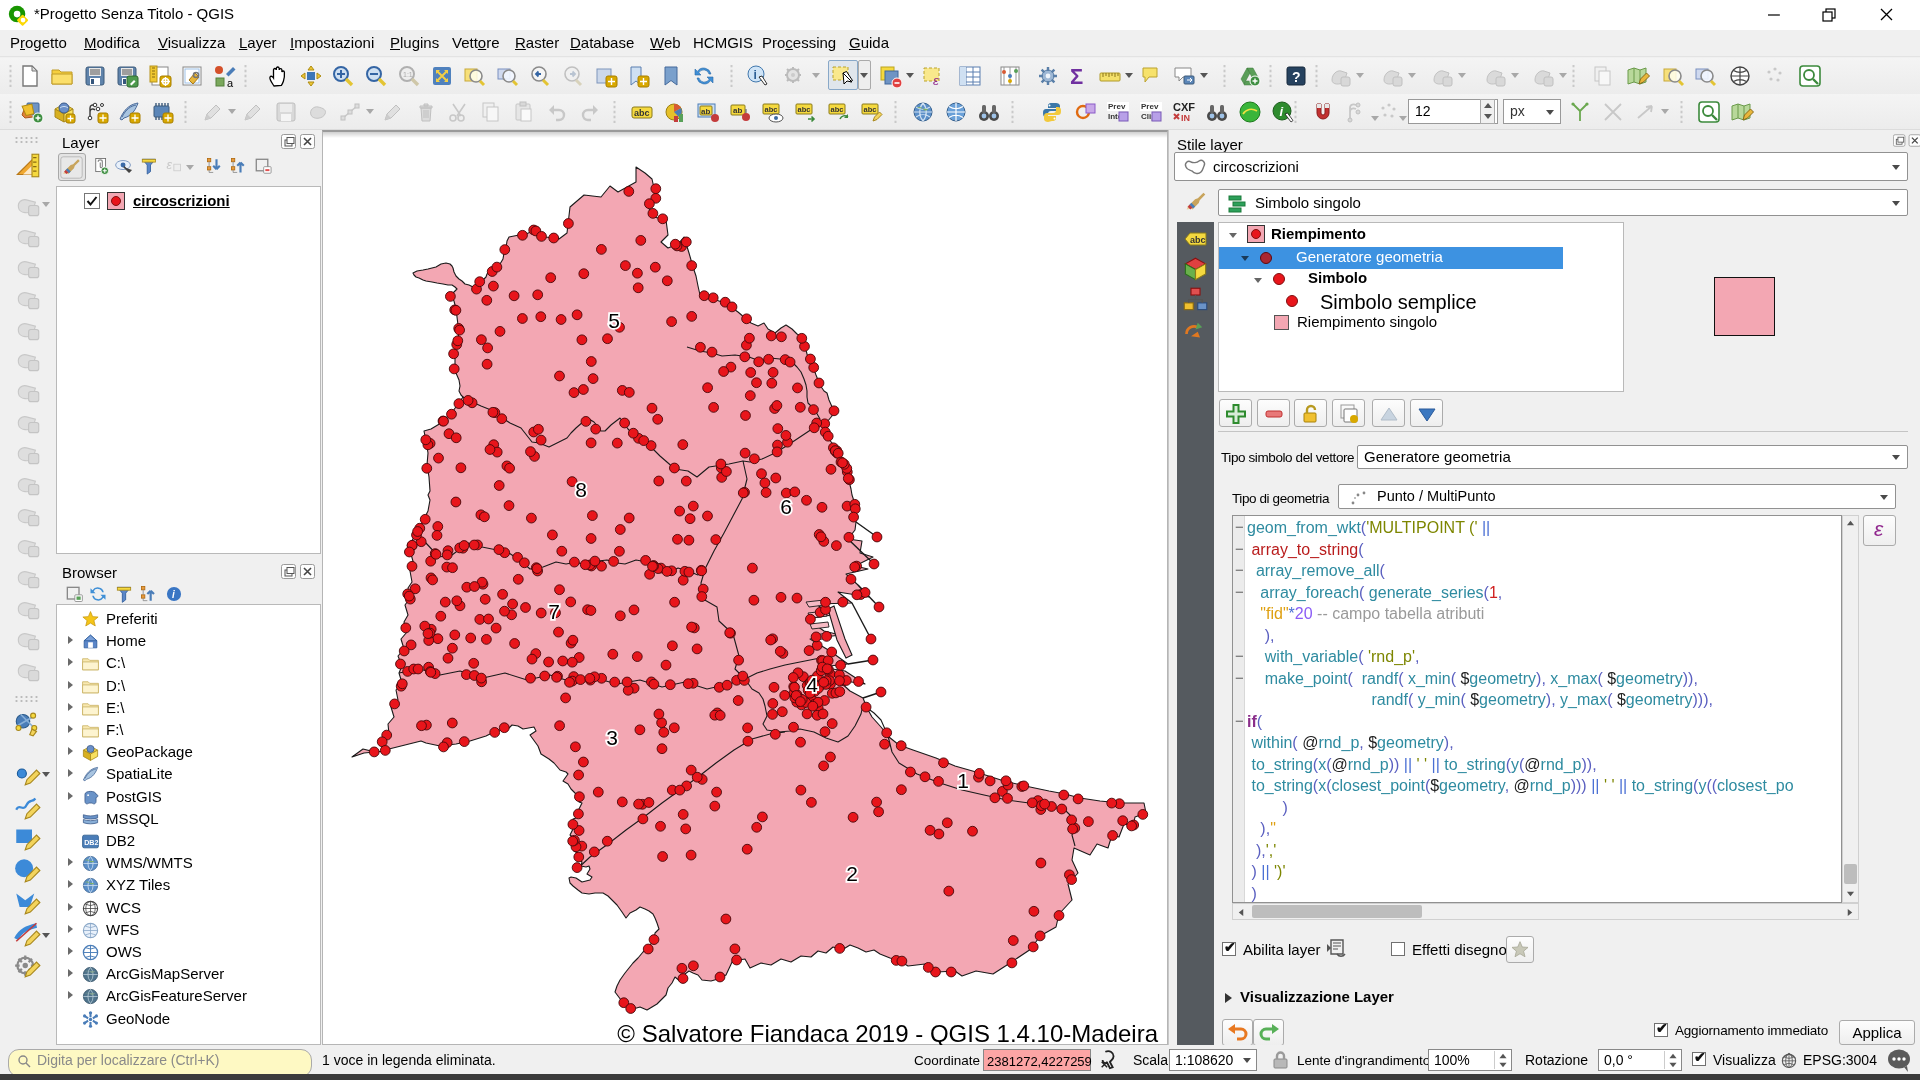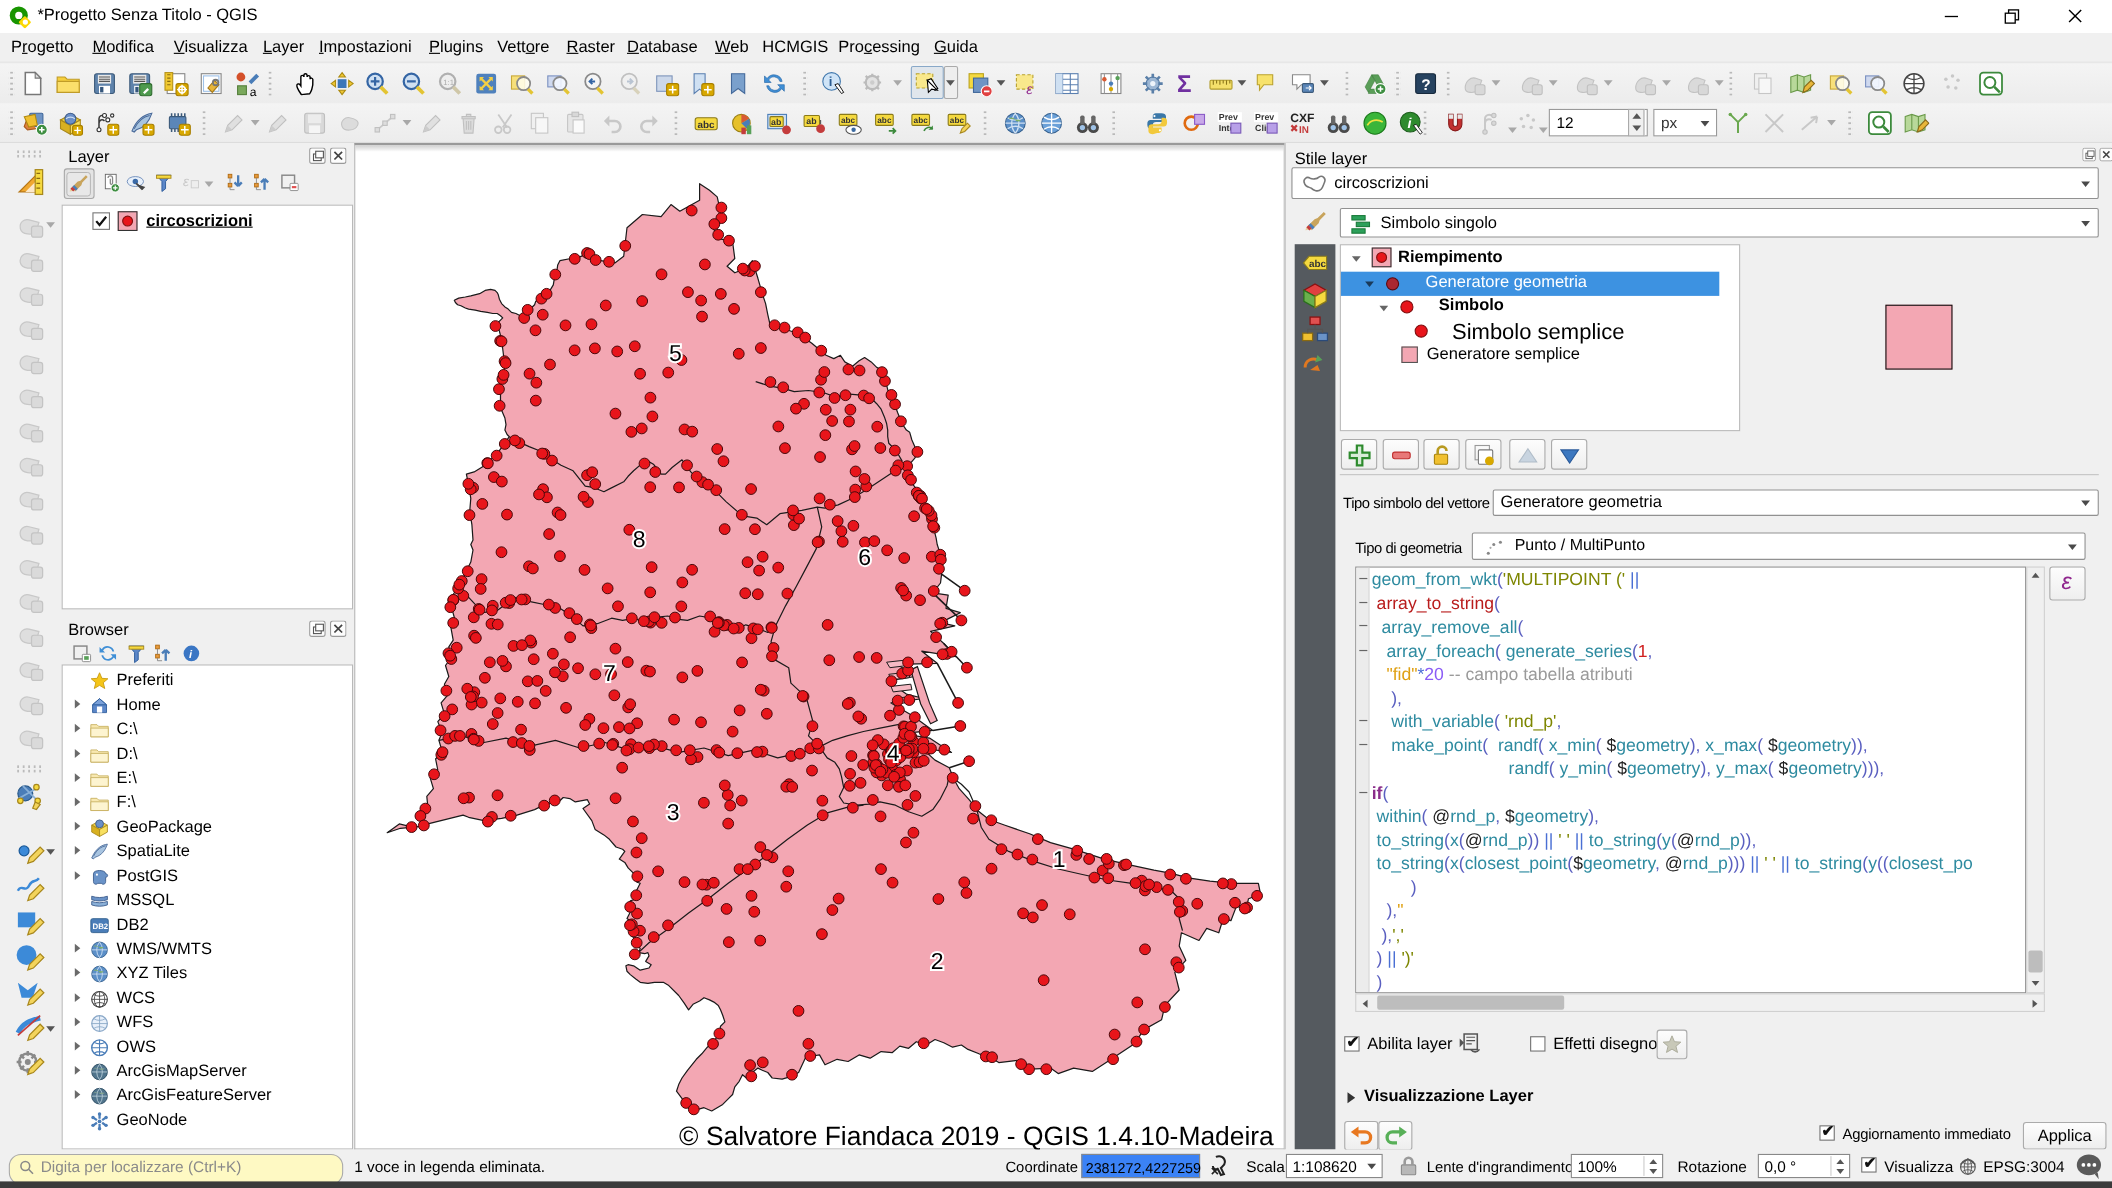--- a/index.html
+++ b/index.html
@@ -1641,21 +1641,21 @@
           <rect x="2" y="15" width="8" height="6" fill="#f0c030" stroke="#8a6a10"></rect>
           <rect x="14" y="15" width="8" height="6" fill="#6a93c8" stroke="#2a4a7a"></rect>
           <path d="M12 8v4M6 15v-3h12v3" stroke="#555" fill="none"></path>
         </svg>
         <svg class="abs" style="left:5px;top:94px" width="27" height="27" viewBox="0 0 24 24">
           <path d="M4 16c0-6 6-8 10-6" fill="none" stroke="#e07820" stroke-width="2.4"></path>
           <path d="M14 6l4 4-6 2z" fill="#58a058"></path>
           <path d="M8 18l6-4 2 5z" fill="#e07820"></path>
         </svg>
       </div>
-      <div class="treebox" style="left:49px;top:92px;width:364px;height:170px">
+      <div class="treebox" style="left:49px;top:92px;width:406px;height:170px">
         <svg class="abs" style="left:9px;top:8px" width="10" height="9" viewBox="0 0 10 9">
           <path d="M1 2l4 5 4-5z" fill="#666"></path>
         </svg>
         <div class="abs" style="left:28px;top:2px;width:18px;height:18px;background:#f3a7b3;border:1px solid #333">
           <div class="abs" style="left:3px;top:3px;width:10px;height:10px;border-radius:50%;background:#e8151b;border:1px solid #801010"></div>
         </div>
         <div class="abs" style="left:52px;top:2px;font-size:15px;font-weight:bold">Riempimento</div>
         <div class="abs" style="left:0;top:24px;width:344px;height:22px;background:#3d92e1">
           <svg class="abs" style="left:21px;top:7px" width="10" height="9" viewBox="0 0 10 9">
             <path d="M1 2l4 5 4-5z" fill="#1a3a5a"></path>
@@ -1664,21 +1664,21 @@
           <div class="abs" style="left:77px;top:1px;font-size:15px;color:#fff">Generatore geometria</div>
         </div>
         <svg class="abs" style="left:34px;top:53px" width="10" height="9" viewBox="0 0 10 9">
           <path d="M1 2l4 5 4-5z" fill="#666"></path>
         </svg>
         <div class="abs" style="left:54px;top:50px;width:12px;height:12px;border-radius:50%;background:#e8151b;border:1px solid #801010"></div>
         <div class="abs" style="left:89px;top:46px;font-size:15px;font-weight:bold">Simbolo</div>
         <div class="abs" style="left:67px;top:72px;width:12px;height:12px;border-radius:50%;background:#e8151b;border:1px solid #801010"></div>
         <div class="abs" style="left:101px;top:68px;font-size:20px">Simbolo semplice</div>
         <div class="abs" style="left:55px;top:92px;width:15px;height:15px;background:#f3a7b3;border:1px solid #555"></div>
-        <div class="abs" style="left:78px;top:90px;font-size:15px">Generatore semplice</div>
+        <div class="abs" style="left:78px;top:90px;font-size:15px">Riempimento singolo</div>
       </div>
       <div class="abs" style="left:545px;top:147px;width:61px;height:59px;background:#f3a7b3;border:1.5px solid #111"></div>
       <div class="btn" style="left:50px;top:269px;width:33px;height:28px">
         <svg class="abs" style="left:4px;top:2px" width="24" height="24" viewBox="0 0 24 24">
           <path d="M9.5 3h5v6.5H21v5h-6.5V21h-5v-6.5H3v-5h6.5z" fill="#d8ecd8" stroke="#2e8b2e" stroke-width="2"></path>
         </svg>
       </div>
       <div class="btn" style="left:88px;top:269px;width:33px;height:28px">
         <svg class="abs" style="left:4px;top:2px" width="24" height="24" viewBox="0 0 24 24">
           <rect x="4" y="9" width="16" height="6" rx="2" fill="#e87878" stroke="#c03030"></rect>
@@ -1818,21 +1818,21 @@
 <div id="statusbar" class="abs">
     <div class="abs" style="left:8px;top:4px;width:304px;height:28px;background:#fef9c3;border:1px solid #aaa;border-radius:11px">
       <svg class="abs" style="left:8px;top:4px" width="14" height="14" viewBox="0 0 14 14">
         <circle cx="6" cy="6" r="4" fill="none" stroke="#888" stroke-width="1.4"></circle>
         <path d="M9 9l4 4" stroke="#888" stroke-width="1.4"></path>
       </svg>
       <div class="abs" style="left:28px;top:2px;font-size:14px;color:#8a8a8a">Digita per localizzare (Ctrl+K)</div>
     </div>
     <div class="abs" style="left:322px;top:7px;font-size:14px">1 voce in legenda eliminata.</div>
     <div class="abs" style="left:914px;top:8px;font-size:13.5px">Coordinate</div>
-    <div class="abs" style="left:983px;top:4px;width:108px;height:22px;background:#3b82f6;border:1px solid #888">
+    <div class="abs" style="left:983px;top:4px;width:108px;height:22px;background:#fca5a5;border:1px solid #888">
       <div class="abs" style="left:3px;top:4px;font-size:13px">2381272,4227259</div>
     </div>
     <svg class="abs" style="left:1098px;top:3px" width="22" height="24" viewBox="0 0 24 24">
       <path d="M8 3c5-2 9 1 9 5 0 3-2 4-4 6l3 6-3 1-3-6c-2 1-5 0-5-3" fill="none" stroke="#222" stroke-width="2"></path>
       <path d="M4 14l6 6M10 14l-6 6" stroke="#222" stroke-width="1.6"></path>
     </svg>
     <div class="abs" style="left:1133px;top:7px;font-size:14px">Scala</div>
     <div class="abs" style="left:1169px;top:4px;width:88px;height:22px;background:#fff;border:1px solid #888">
       <div class="abs" style="left:5px;top:2px;font-size:14px">1:108620</div>
       <div class="carr" style="right:5px"></div>

